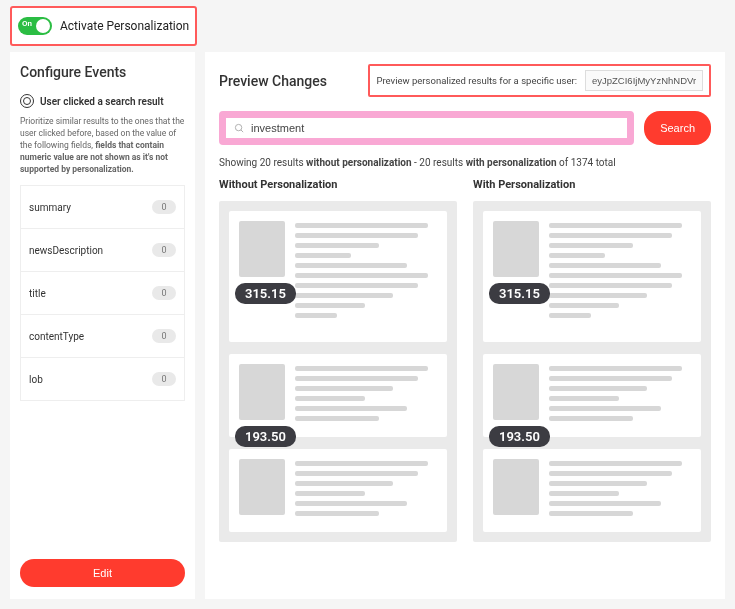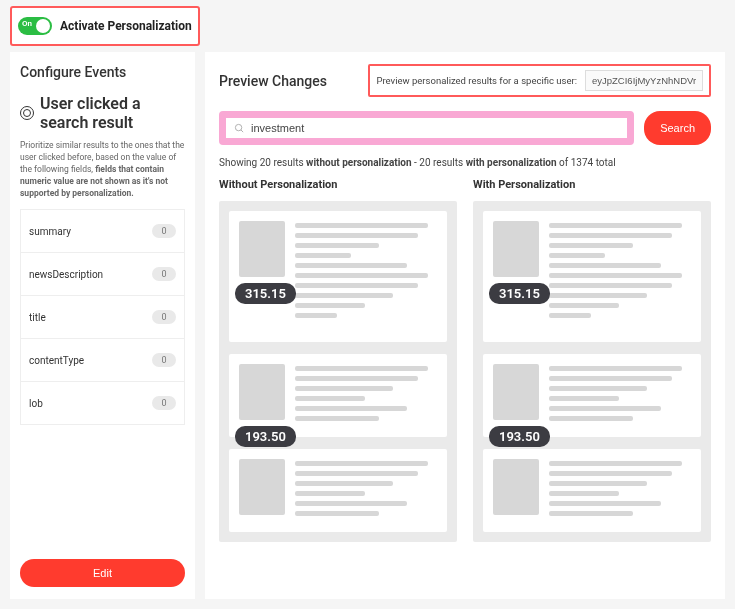--- a/index.html
+++ b/index.html
@@ -41,36 +41,36 @@
     background: #fff;
     border-radius: 50%;
   }
   .toggle-on-label {
     position: absolute;
     left: 4px; top: 2px;
     font-size: 8px;
     color: #fff;
     font-weight: 600;
   }
-  .toggle-text { font-size: 12px; font-weight: 700; color: #222; }
+  .toggle-text { font-size: 12px; font-weight: 400; color: #222; }
 
   .main { display: flex; flex: 1; overflow: hidden; padding: 0 10px 10px 10px; gap: 10px; }
   .sidebar {
     background: #fff;
     width: 185px;
     flex-shrink: 0;
     padding: 12px 10px;
     overflow-y: auto;
     display: flex;
     flex-direction: column;
   }
   .sidebar h2 { font-size: 14px; font-weight: 500; color: #333; margin-bottom: 14px; }
   .event-row {
     display: flex; align-items: center; gap: 6px;
-    font-size: 16px; color: #333; font-weight: 600;
+    font-size: 10px; color: #333; font-weight: 600;
     margin-bottom: 8px;
   }
   .target-icon {
     width: 14px; height: 14px;
     border: 1.5px solid #333; border-radius: 50%;
     display: flex; align-items: center; justify-content: center;
     flex-shrink: 0;
   }
   .target-icon::after {
     content: "";

